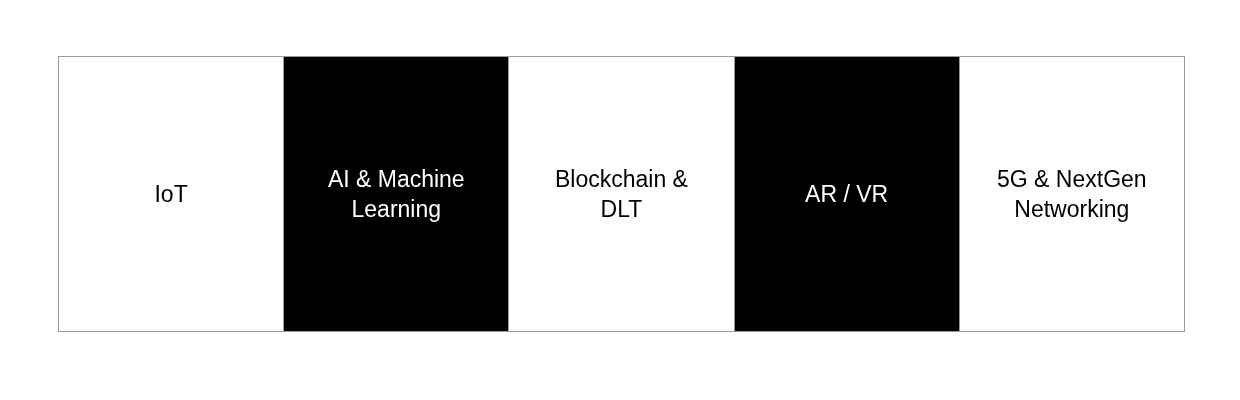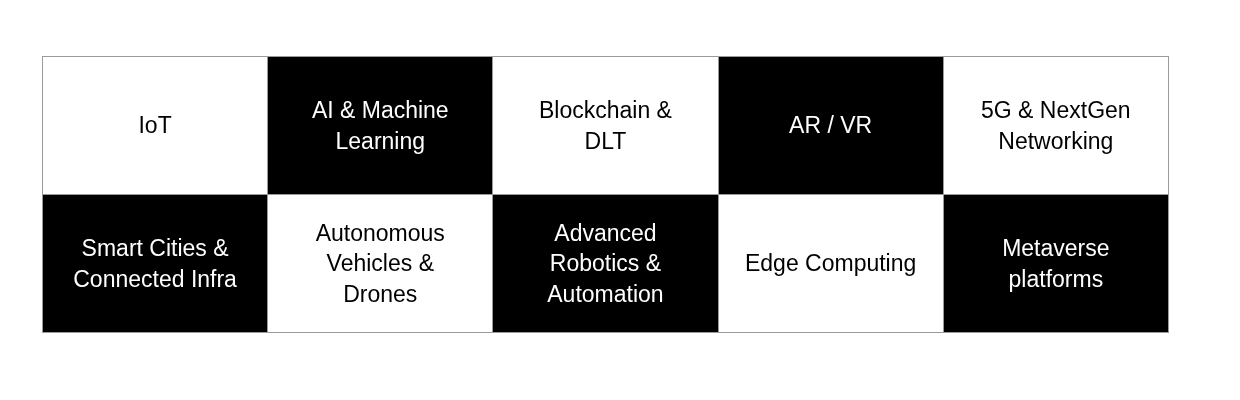--- a/index.html
+++ b/index.html
@@ -17,21 +17,21 @@
   #canvas {
     position: relative;
     width: 1240px;
     height: 400px;
     background: #ffffff;
   }
 
   
   #matrix-table {
     position: absolute;
-    left: 42px;
+    left: 58px;
     top: 56px;
     width: 1126px;
     height: 276px;
     border-collapse: collapse;
     table-layout: fixed;
   }
 
   #matrix-table td {
     width: 225.2px;
     height: 138px;
@@ -70,30 +70,17 @@
         <td class="cell-light">IoT</td>
         <td class="cell-dark">AI &amp; Machine
 Learning</td>
         <td class="cell-light">Blockchain &amp;
 DLT</td>
         <td class="cell-dark">AR / VR</td>
         <td class="cell-light">5G &amp; NextGen
 Networking</td>
       </tr>
 
-      <tr>
-        <td class="cell-dark">Smart Cities &amp;
-Connected Infra</td>
-        <td class="cell-light">Autonomous
-Vehicles &amp;
-Drones</td>
-        <td class="cell-dark">Advanced
-Robotics &amp;
-Automation</td>
-        <td class="cell-light">Edge Computing</td>
-        <td class="cell-dark">Metaverse
-platforms</td>
-      </tr>
 
     </tbody>
   </table>
 
 </div>
 
 </body></html>

